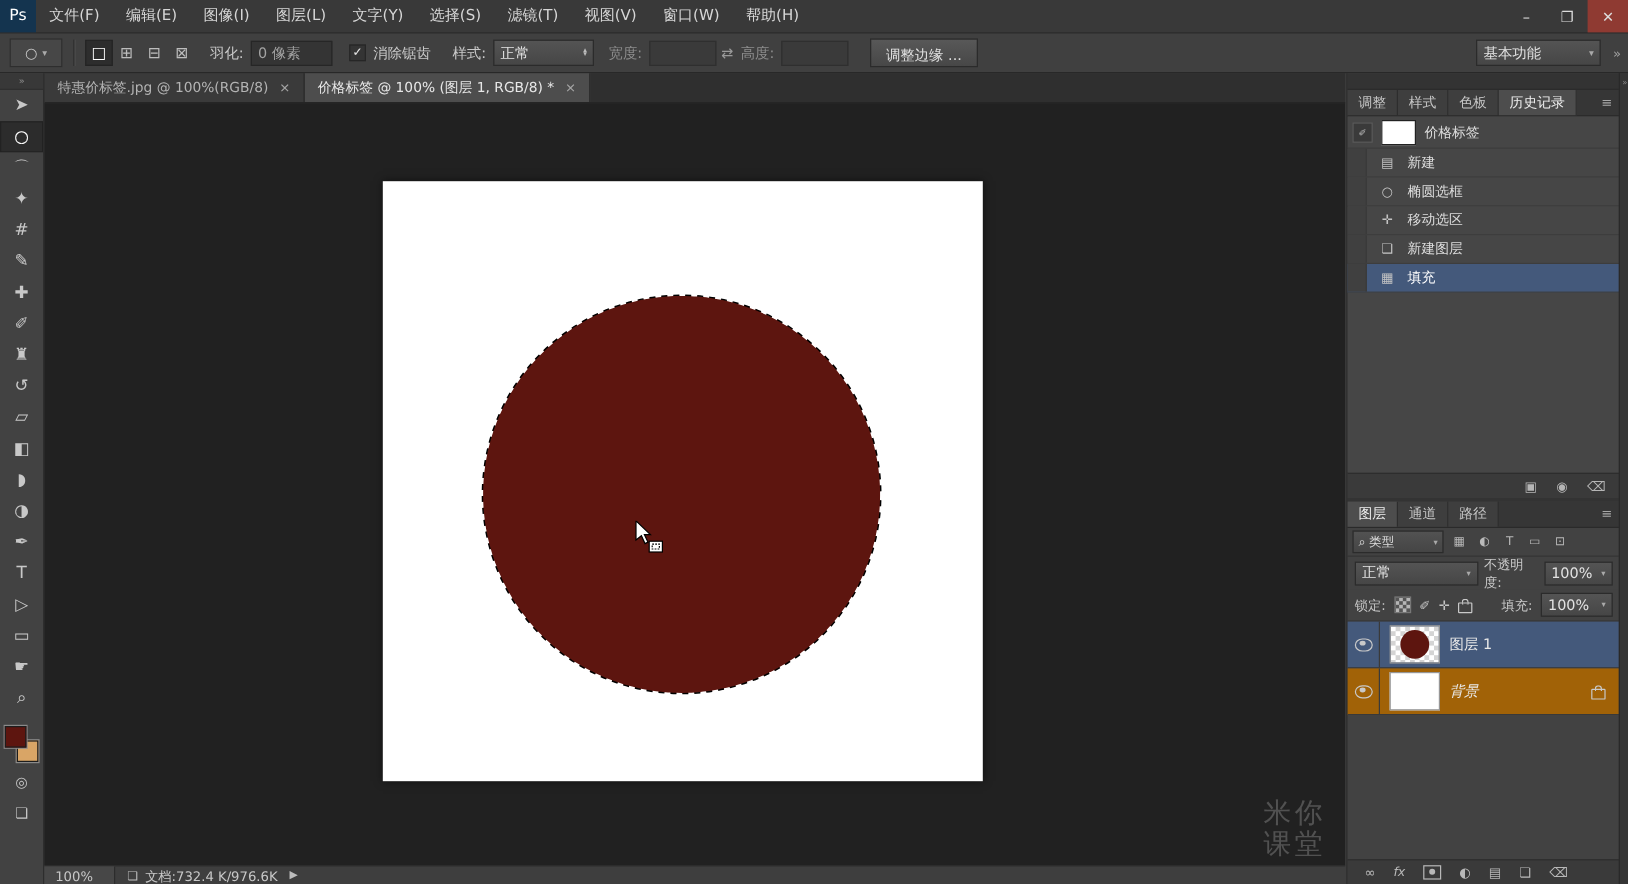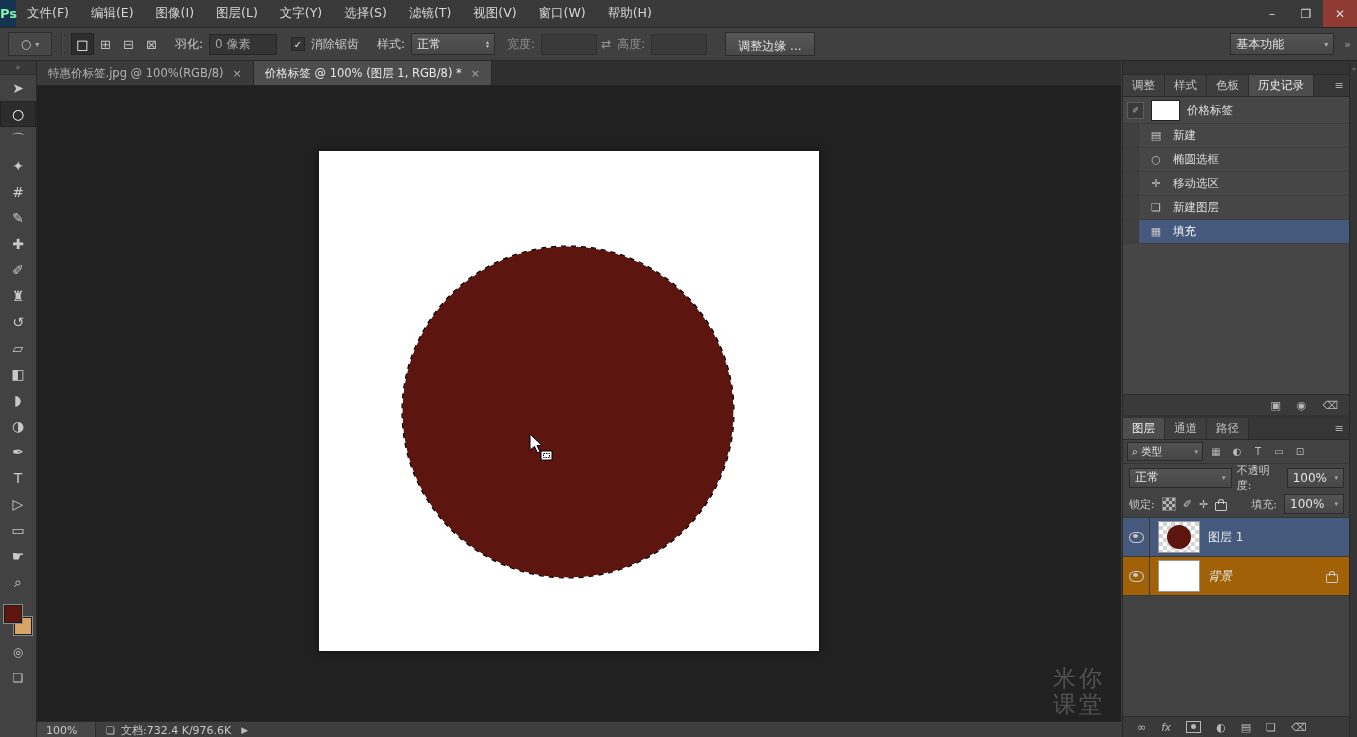--- a/index.html
+++ b/index.html
@@ -3,21 +3,21 @@
 <meta charset="utf-8">
 <style>
   html,body{margin:0;padding:0;background:#1b1b1b;}
   #app{position:relative;width:1357px;height:737px;overflow:hidden;
        font-family:"DejaVu Sans","Liberation Sans",sans-serif;
        background:#3f3f3f;color:#cfcfcf;font-size:12px;
        -webkit-font-smoothing:antialiased;}
   
   .menubar{position:absolute;left:0;top:0;width:100%;height:27px;background:#393939;
            border-bottom:1px solid #282828;display:flex;align-items:center;}
-  .ps-logo{width:16px;height:27px;background:#14344f;color:#86efac;font-weight:bold;
+  .ps-logo{width:30px;height:27px;background:#14344f;color:#ffffff;font-weight:normal;
            font-size:13px;display:grid;place-items:center;}
   .menu-item{padding:0 11px;height:100%;display:flex;align-items:center;
              font-size:12.5px;color:#d6d6d6;cursor:default;}
   .win-controls{margin-left:auto;display:flex;height:100%;}
   .win-btn{width:34px;display:grid;place-items:center;color:#ddd;font-size:12px;}
   .win-btn.close{background:#8f3a32;}
   
   .optionsbar{position:absolute;left:0;top:28px;width:100%;height:32px;background:#404040;
               border-bottom:1px solid #282828;display:flex;align-items:center;color:#c9c9c9;}
   .tool-preset{margin-left:8px;width:42px;height:22px;border:1px solid #2e2e2e;background:#474747;

